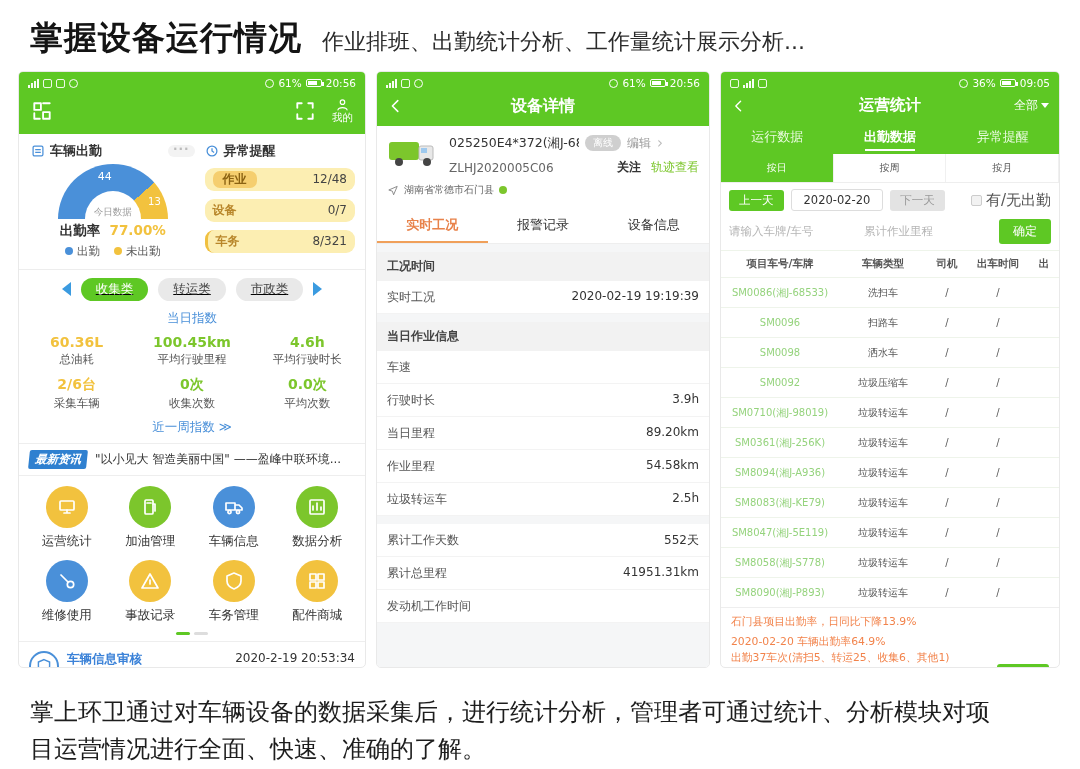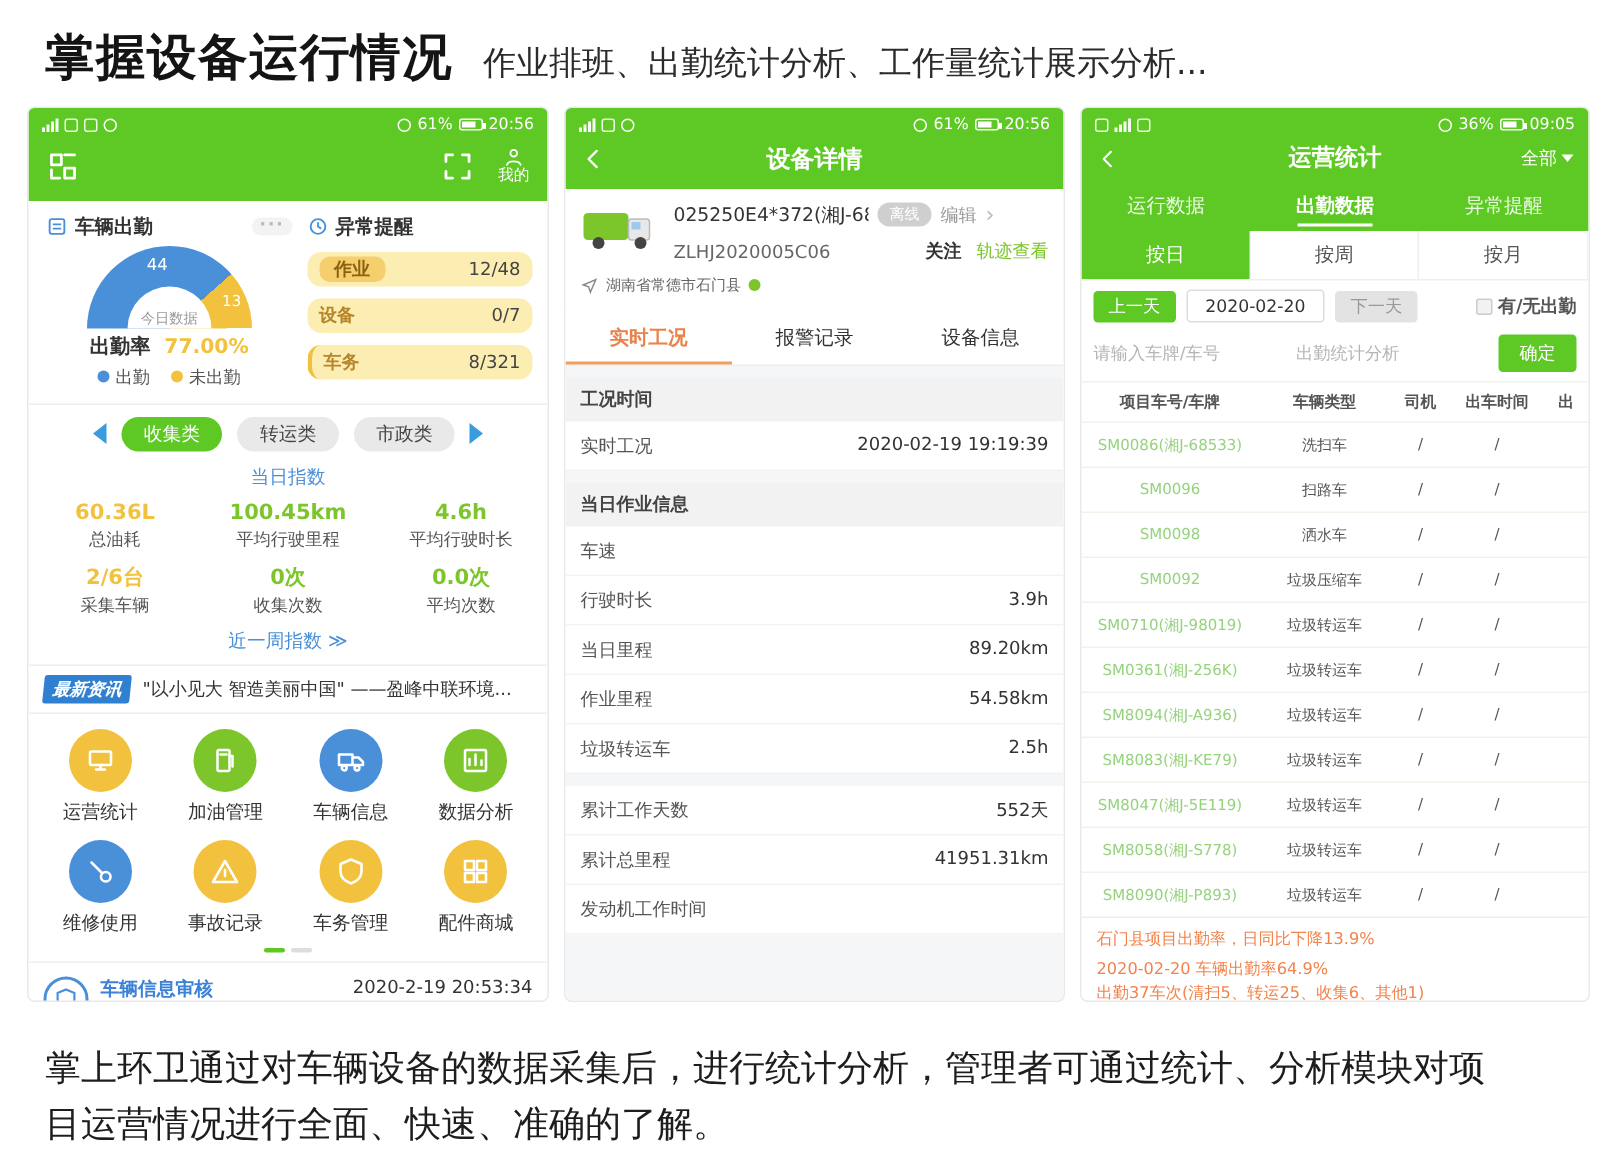--- a/index.html
+++ b/index.html
@@ -43,21 +43,21 @@
   .rate-l { color:#333; font-weight:bold; } .rate-v { color:#f2c23e; font-weight:bold; margin-left:5px; }
   .legend { display:flex; justify-content:center; gap:14px; margin-top:4px; font-size:11.5px; color:#555; align-items:center; }
   .dot { width:8px; height:8px; border-radius:50%; display:inline-block; margin-right:4px; }
   .dot.b{background:#4a90d9}.dot.y{background:#f2c23e}
   .al-row { display:flex; justify-content:space-between; align-items:center; background:#fceeb2; border-radius:9px; margin-top:8px; padding:3px 8px; font-size:12px; }
   .al-row .lb { color:#b8862a; font-weight:bold; }
   .al-row:nth-child(2) .lb { background:#f5ce6e; color:#8a6212; border-radius:7px; padding:0 10px; }
   .al-row:nth-child(4) { border-left:3px solid #f0c040; }
   .al-row .vl { color:#444; }
   .hr { height:1px; background:#ededed; margin:6px 0 0; }
-  .cat-tabs { display:flex; align-items:center; justify-content:center; gap:10px; padding:8px 6px 2px; }
+  .cat-tabs { display:flex; align-items:center; justify-content:center; gap:10px; padding:8px 6px 2px;text-decoration:underline; }
   .tri { width:0; height:0; border-top:7px solid transparent; border-bottom:7px solid transparent; }
   .tri.l { border-right:9px solid #3b9be0; } .tri.r { border-left:9px solid #3b9be0; }
   .pill { font-size:12.5px; padding:3px 15px; border-radius:13px; background:#e9e9e9; color:#444; }
   .pill.sel { background:#5ec824; color:#fff; }
   .blue-cap { text-align:center; color:#4a90d9; font-size:12.5px; margin-top:7px; }
   .stats { display:grid; grid-template-columns:1fr 1fr 1fr; text-align:center; row-gap:9px; margin-top:7px; }
   .stat .v { font-size:14px; font-weight:bold; }
   .stat .v.yl { color:#f2c23e; } .stat .v.gr { color:#7cc62c; }
   .stat .l { font-size:11.5px; color:#555; margin-top:2px; }
   .week { text-align:center; color:#4a90d9; font-size:12.5px; padding:8px 0 7px; }
@@ -106,27 +106,27 @@
   
   .nav3 { display:flex; align-items:center; padding:5px 10px 2px; position:relative; }
   .nav3 .ttl { position:absolute; left:0; right:0; text-align:center; font-size:15.5px; font-weight:bold; }
   .all { margin-left:auto; font-size:12px; display:flex; align-items:center; gap:3px; }
   .caret { width:0; height:0; border-left:4px solid transparent; border-right:4px solid transparent; border-top:5px solid #fff; }
   .tabs3 { display:flex; padding:8px 0 0; }
   .tabs3 .t { flex:1; text-align:center; font-size:13px; color:#eafbe0; padding:4px 0 8px; }
   .tabs3 .t.sel { color:#fff; font-weight:bold; position:relative; }
   .tabs3 .t.sel:after { content:""; position:absolute; left:28%; right:28%; bottom:3px; height:2px; background:#fff; }
   .ptabs { display:flex; border-bottom:1px solid #eee; }
-  .ptabs .t { flex:1; text-align:center; font-size:13px; color:#555; padding:7px 0; background:#fff; border-right:1px solid #f0f0f0; }
+  .ptabs .t { flex:1; text-align:center; font-size:10px; color:#555; padding:7px 0; background:#fff; border-right:1px solid #f0f0f0; }
   .ptabs .t.sel { background:#5ec824; color:#fff; }
   .datebar { display:flex; align-items:center; gap:7px; padding:6px 8px; }
   .btn-g { background:#5ec824; color:#fff; font-size:11.5px; padding:3px 10px; border-radius:3px; }
   .date-box { border:1px solid #ddd; border-radius:3px; font-size:11.5px; color:#333; padding:3px 12px; }
   .btn-gray { background:#e3e3e3; color:#999; font-size:11.5px; padding:3px 10px; border-radius:3px; }
-  .chk { display:flex; align-items:center; gap:4px; margin-left:auto; font-size:12px; color:#555;font-weight:bold; }
+  .chk { display:flex; align-items:center; gap:4px; margin-left:auto; font-size:15px; color:#555; }
   .chk i { width:11px; height:11px; border:1px solid #ccc; background:#f2f2f2; border-radius:2px; display:block; }
   .filterbar { display:flex; align-items:center; padding:2px 8px 6px; gap:6px; }
   .ph-text { font-size:11.5px; color:#b5b5b5; flex:1; }
   .btn-ok { background:#5ec824; color:#fff; font-size:12px; padding:4px 14px; border-radius:3px; flex:none; }
   .tbl { font-size:10px; }
   .t-head,.t-row { display:grid; grid-template-columns:118px 88px 40px 62px 30px; align-items:center; border-top:1px solid #eef4ea; }
   .t-head { font-size:10.5px; color:#555; font-weight:bold; padding:6px 0; }
   .t-row { padding:7.5px 0; }
   .t-head span,.t-row span { text-align:center; overflow:hidden; white-space:nowrap; }
   .c-plate { color:#95d37d; }
@@ -548,21 +548,21 @@
         <span class="date-box">2020-02-20</span>
         <span class="btn-gray">下一天</span>
         <span class="chk">
             <i></i>
             <span>有/无出勤</span>
           </span>
       </div>
 
       <div class="filterbar">
         <span class="ph-text">请输入车牌/车号</span>
-        <span class="ph-text">出勤统计分析</span>
+        <span class="ph-text">累计作业里程</span>
         <span class="btn-ok">确定</span>
       </div>
 
       <div class="tbl">
         <div class="t-head">
           <span>项目车号/车牌</span>
           <span>车辆类型</span>
           <span>司机</span>
           <span>出车时间</span>
           <span>出</span>

